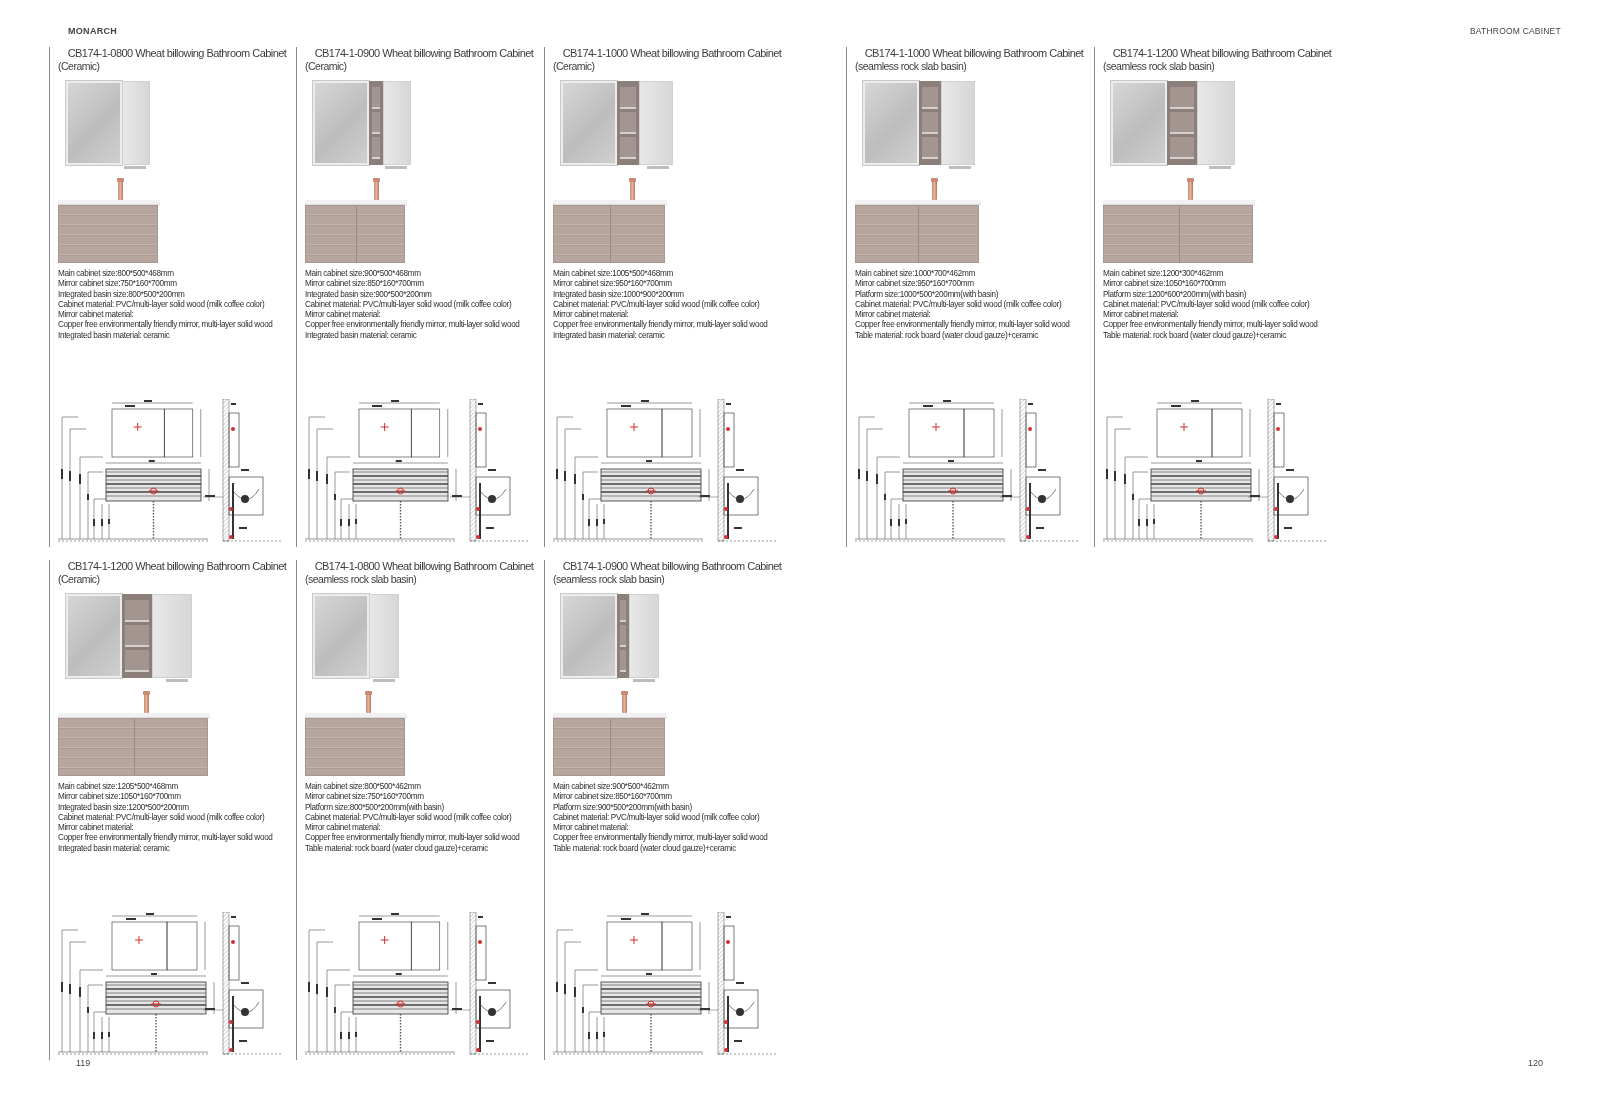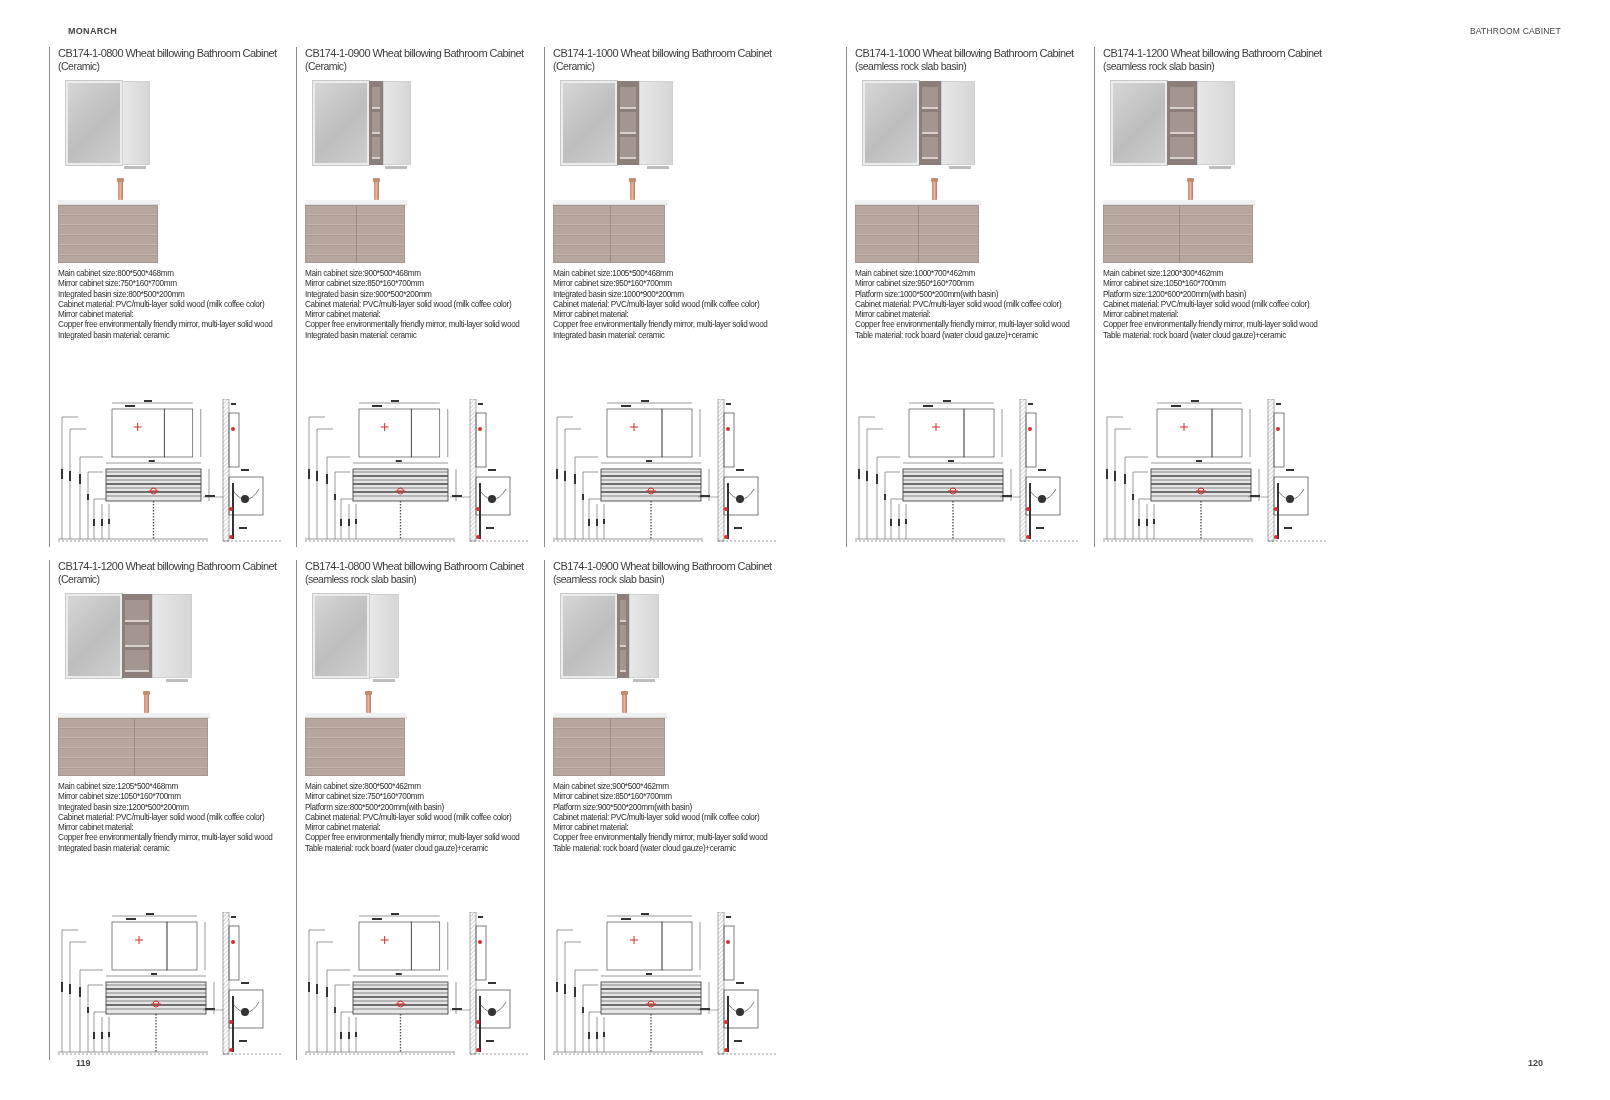--- a/index.html
+++ b/index.html
@@ -1,24 +1,24 @@
 <!DOCTYPE html>
 <html><head>
 <meta charset="utf-8">
 <style>
   * { box-sizing: border-box; margin: 0; padding: 0; }
   html, body { width: 1610px; height: 1100px; background: #ffffff; overflow: hidden; }
   body { position: relative; font-family: "Liberation Sans", sans-serif; color: #3a3a3a; }
 
   .brand { position: absolute; left: 68px; top: 26px; font-size: 9px; letter-spacing: 0.3px; color: #444; font-weight: bold; }
   .section-title { position: absolute; left: 1470px; top: 26px; font-size: 8.5px; color: #444; font-weight: normal; letter-spacing: 0.2px; }
-  .page-num { position: absolute; top: 1058px; font-size: 9px; color: #444; font-weight: bold; }
+  .page-num { position: absolute; top: 1058px; font-size: 9px; color: #444; font-weight: normal; }
 
   .card { position: absolute; width: 247px; height: 500px; border-left: 1px solid #8a8a8a; padding-left: 8px; }
-  .card .title { font-size: 11px; letter-spacing: -0.55px; color: #3c3c3c; line-height: 13px; white-space: nowrap; text-align: left; width: 238px; }
+  .card .title { font-size: 11px; letter-spacing: -0.55px; color: #3c3c3c; line-height: 13px; white-space: nowrap; text-align: center; width: 238px; }
   .card .subtitle { font-size: 10.5px; letter-spacing: -0.5px; color: #3c3c3c; line-height: 13px; width: 238px; white-space: nowrap; }
 
   .photo { position: relative; height: 190px; margin-top: 4px; }
   .mirror-cab { position: absolute; top: 4px; left: 8px; height: 84px; display: flex; }
   .mirror { background: linear-gradient(135deg, #d6d6d6, #bdbdbd 55%, #cfcfcf); border: 2px solid #ececec; box-shadow: 0 0 0 1px #c9c9c9; }
   .shelf { background: #8c7f79; display: flex; flex-direction: column; justify-content: space-around; padding: 4px 3px; }
   .shelf div { height: 22px; background: #a39690; border-bottom: 2px solid #d8d0cc; }
   .door { background: linear-gradient(90deg, #e8e8e8, #d6d6d6); border: 1px solid #d0d0d0; }
   .cab-light { position: absolute; bottom: -4px; right: 4px; width: 22px; height: 3px; background: #bdbdbd; }
 

